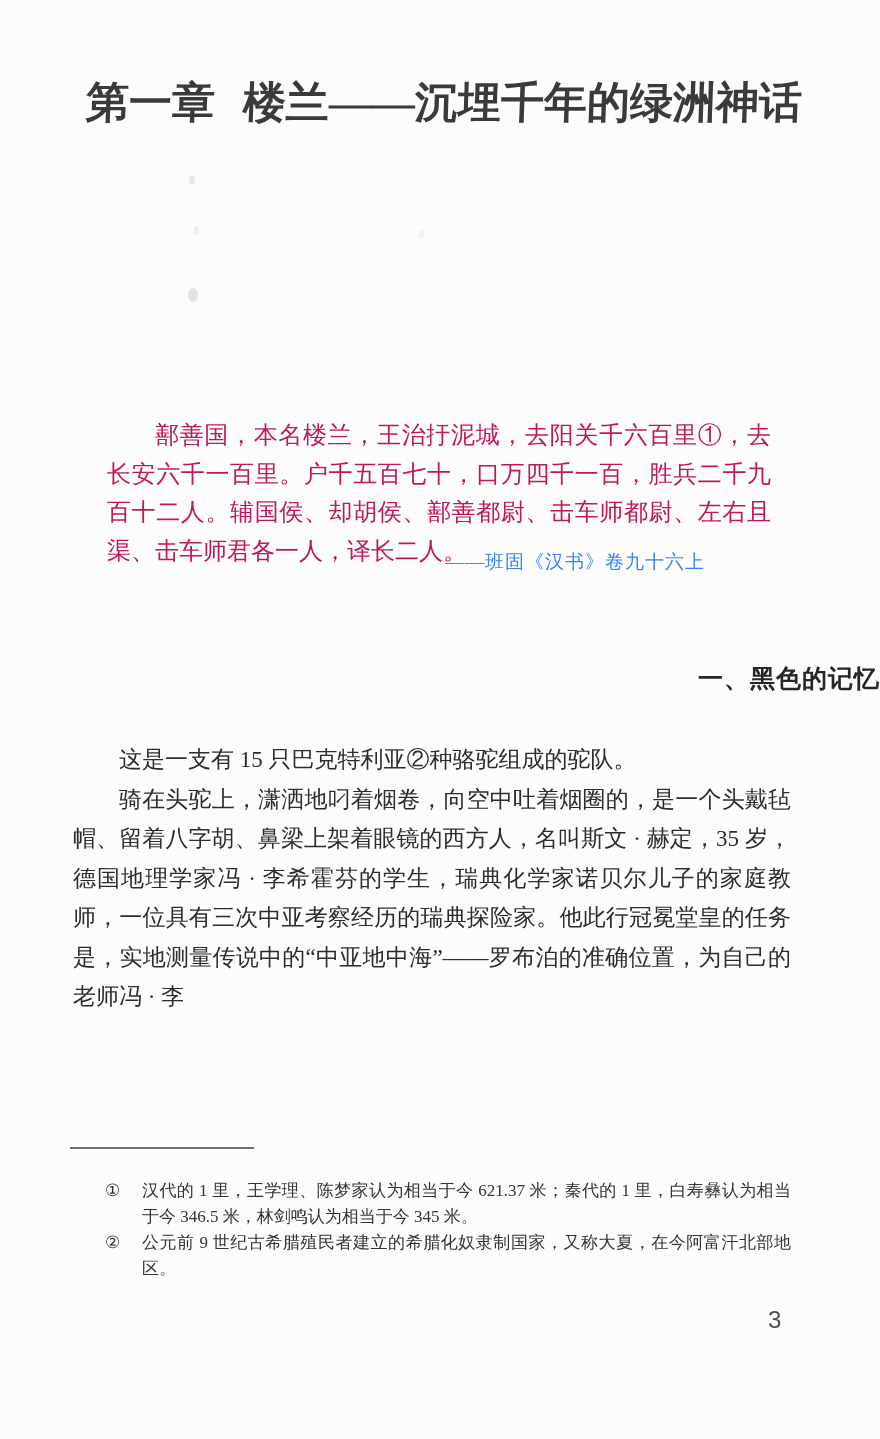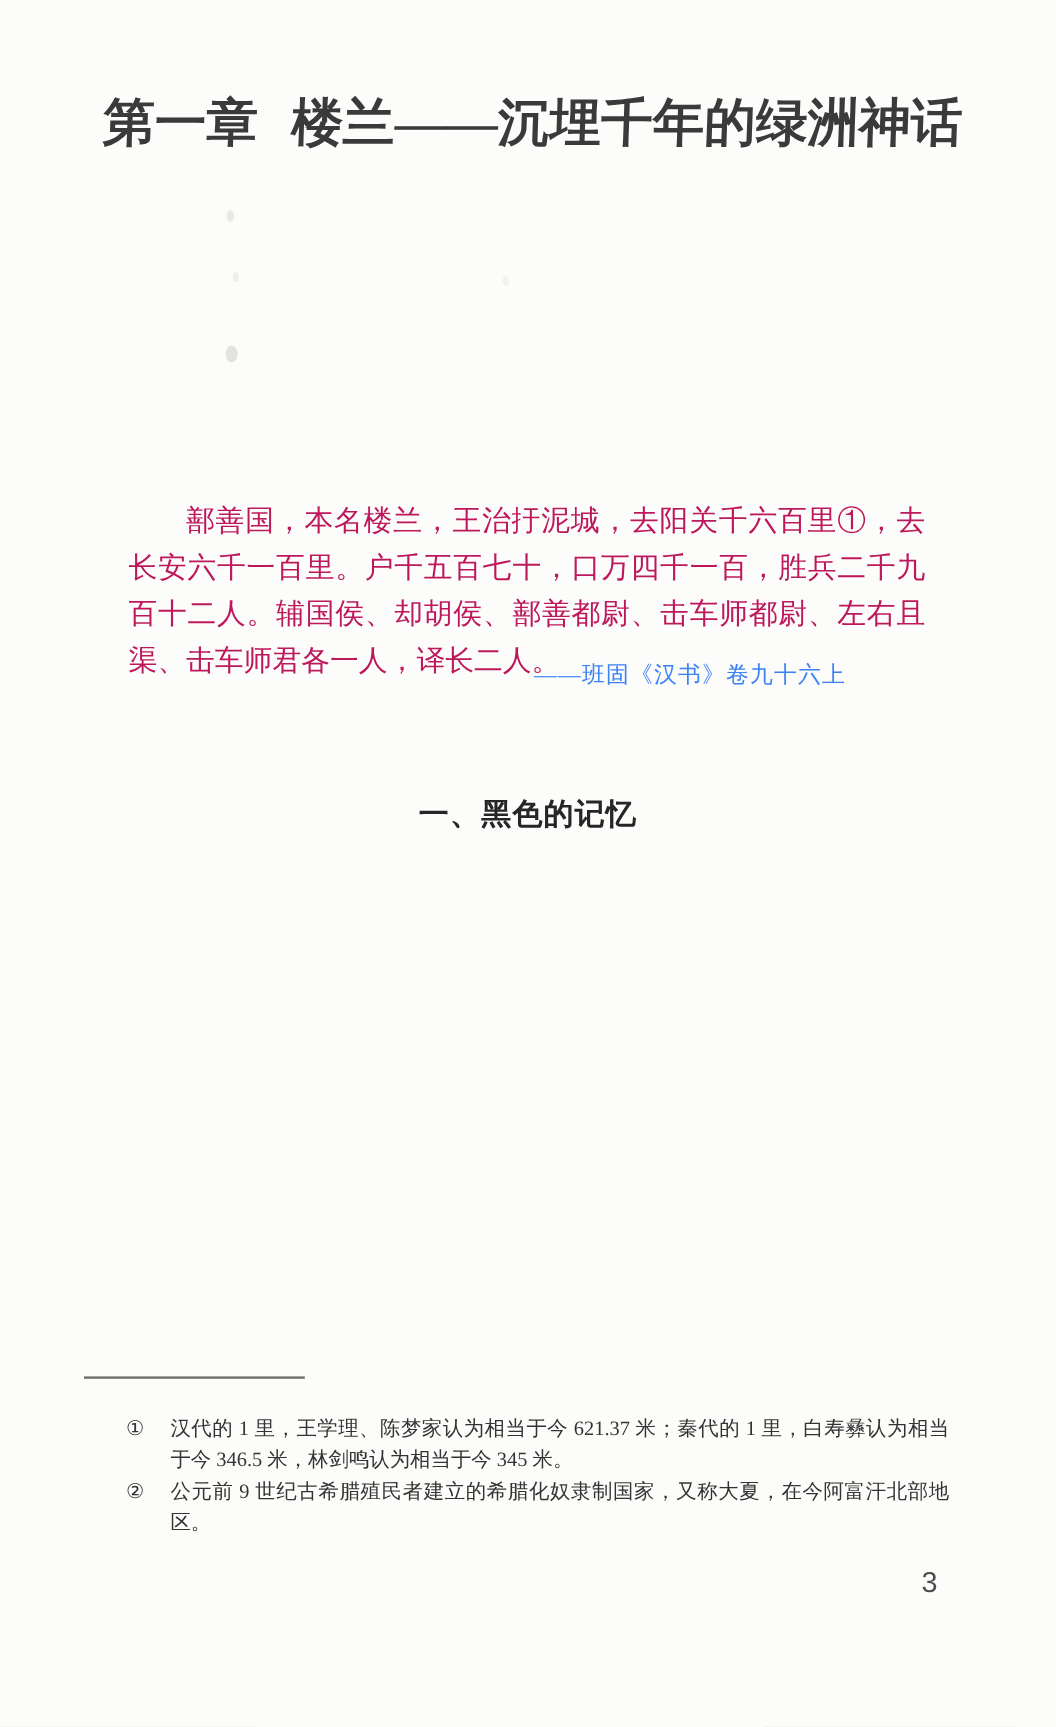--- a/index.html
+++ b/index.html
@@ -64,21 +64,21 @@
     font-size: 19px;
     color: #3b82f6;
     letter-spacing: 1px;
   }
 
   .section-heading {
     position: absolute;
     left: 0;
     top: 662px;
     width: 880px;
-    text-align: center;
+    text-align: right;
     font-family: "Liberation Sans", "DejaVu Sans", sans-serif;
     font-size: 25px;
     font-weight: bold;
     color: #262626;
     letter-spacing: 1px;
   }
 
   .body-text {
     position: absolute;
     left: 73px;
@@ -146,20 +146,22 @@
     <span class="chapter-label">第一章</span><span class="chapter-title-text">楼兰——沉埋千年的绿洲神话</span>
   </div>
 
   <div class="epigraph">鄯善国，本名楼兰，王治扜泥城，去阳关千六百里①，去长安六千一百里。户千五百七十，口万四千一百，胜兵二千九百十二人。辅国侯、却胡侯、鄯善都尉、击车师都尉、左右且渠、击车师君各一人，译长二人。</div>
 
   <div class="epigraph-attribution">——班固《汉书》卷九十六上</div>
 
   <div class="section-heading">一、黑色的记忆</div>
 
   <div class="body-text">
+    <p>这是一支有 15 只巴克特利亚②种骆驼组成的驼队。</p>
+    <p>骑在头驼上，潇洒地叼着烟卷，向空中吐着烟圈的，是一个头戴毡帽、留着八字胡、鼻梁上架着眼镜的西方人，名叫斯文 · 赫定，35 岁，德国地理学家冯 · 李希霍芬的学生，瑞典化学家诺贝尔儿子的家庭教师，一位具有三次中亚考察经历的瑞典探险家。他此行冠冕堂皇的任务是，实地测量传说中的“中亚地中海”——罗布泊的准确位置，为自己的老师冯 · 李</p>
   </div>
 
   <div class="footnote-rule"></div>
 
   <div class="footnotes">
     <div class="footnote">
       <span class="fn-marker">①</span>
       <span class="fn-text">汉代的 1 里，王学理、陈梦家认为相当于今 621.37 米；秦代的 1 里，白寿彝认为相当于今 346.5 米，林剑鸣认为相当于今 345 米。</span>
     </div>
     <div class="footnote">

